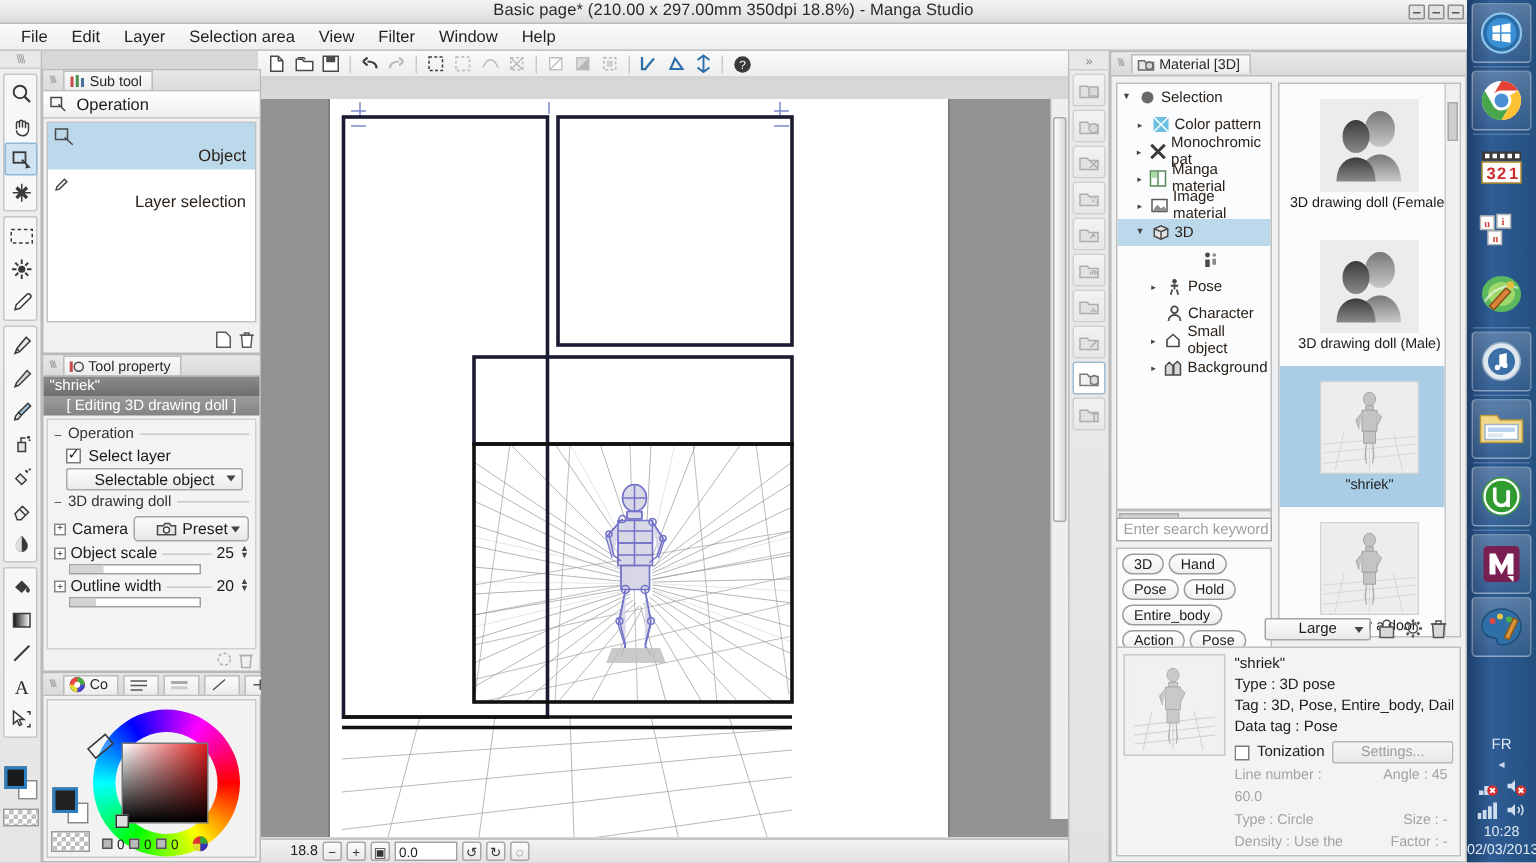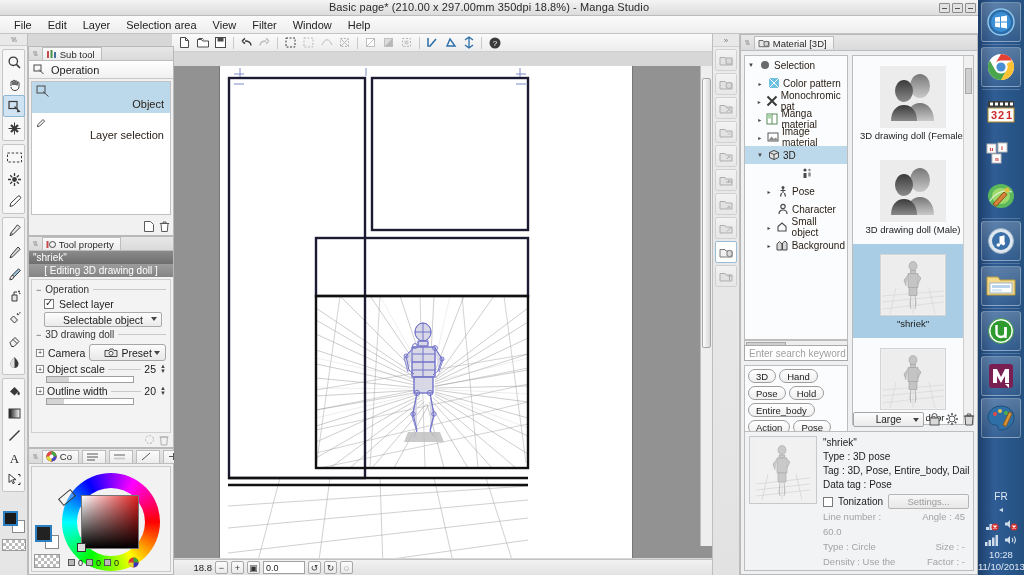--- a/index.html
+++ b/index.html
@@ -237,21 +237,21 @@
   #thumbs{position:absolute;right:3px;top:20px;width:122px;bottom:149px;background:#fafbfc;
      border:1px solid #bdbdbd;overflow:hidden;}
   .thumb-item{height:94px;display:flex;flex-direction:column;align-items:center;justify-content:center;gap:2px;}
   .thumb-item.sel{background:#a8cde4;}
   .thumb-item .cap{font-size:9.5px;color:#1b1b1b;}
   .thumb-item .pic{width:66px;height:62px;display:flex;align-items:center;justify-content:center;}
   .thumb-item .pic.flat{background:#ececec;border:none;}
   .thumb-item .pic.card{background:#f0f0f0;border:1px solid #d4d4d4;}
   #thumbscroll{position:absolute;right:0;top:0;width:10px;bottom:0;background:#f0f0f0;border-left:1px solid #cdcdcd;}
   #thumbscroll .tt{position:absolute;left:1px;top:12px;width:7px;height:26px;background:#cfcfcf;border:1px solid #a9a9a9;}
-  #sizebar{position:absolute;right:2px;width:122px;height:18px;display:flex;align-items:center;gap:4px;}
+  #sizebar{position:absolute;right:12px;width:122px;height:18px;display:flex;align-items:center;gap:4px;}
   #sizebar .sel{flex:1;height:15px;background:linear-gradient(to bottom,#fdfdfd,#e9e9e9);
      border:1px solid #a6a6a6;border-radius:2px;display:flex;align-items:center;justify-content:center;
      font-size:10px;position:relative;}
   #sizebar .sel .arr{position:absolute;right:4px;top:5px;width:0;height:0;
      border-left:3px solid transparent;border-right:3px solid transparent;border-top:4px solid #444;}
   #infopanel{position:absolute;left:3px;right:3px;bottom:3px;height:140px;background:#f2f3f4;
      border:1px solid #bdbdbd;padding:4px; display:flex; gap:6px;}
   #infothumb{width:68px;height:68px;background:#f0f0f0;border:1px solid #c9c9c9;
      display:flex;align-items:center;justify-content:center;}
   #infotext{flex:1;font-size:10px;color:#1b1b1b;line-height:14px;overflow:hidden;}
@@ -1443,17 +1443,17 @@
               <rect x="7" y="3.5" width="2.5" height="8.5"></rect>
               <rect x="10.5" y="1" width="2.5" height="11"></rect>
             </g>
           </svg>
         <svg width="14" height="12" viewBox="0 0 14 12">
             <path d="M1 4.5h2.5L6 2v8L3.5 7.5H1z" fill="#cfdcec"></path>
             <path d="M8 4a3 3 0 010 4M10 2.5a5.5 5.5 0 010 7" fill="none" stroke="#cfdcec" stroke-width="1.1"></path>
           </svg>
       </div>
       <div class="clock">10:28</div>
-      <div class="clock">11/10/2013</div>
+      <div class="clock">02/03/2013</div>
     </div>
   </div>
 
 </div>
 
 </body></html>

